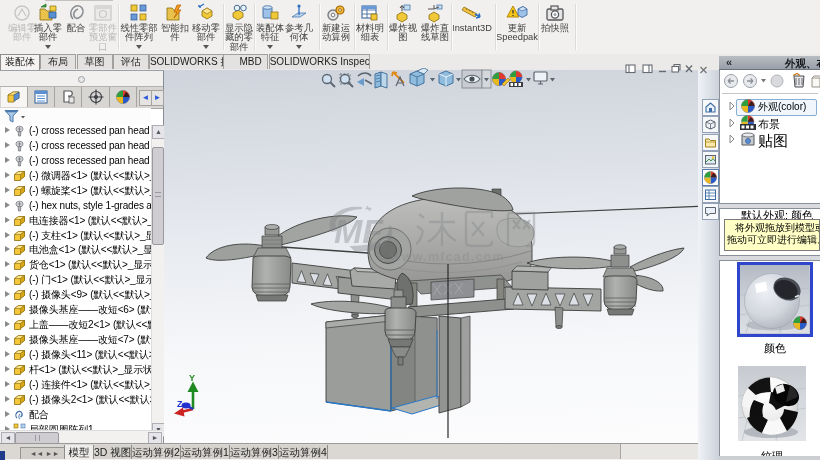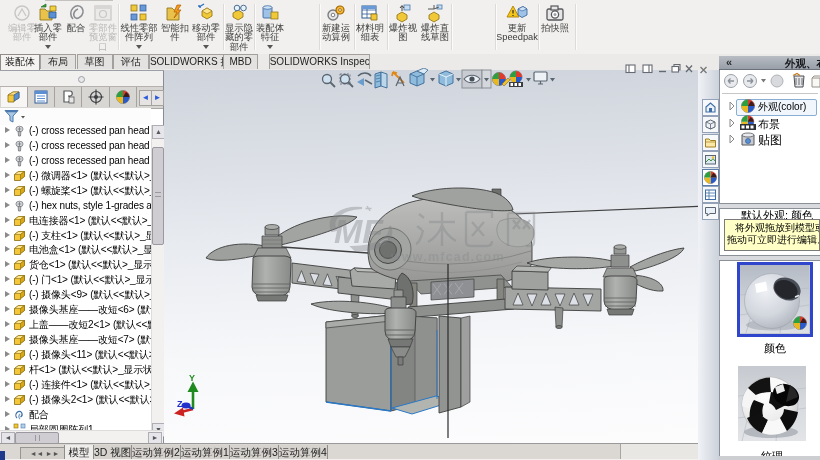--- a/index.html
+++ b/index.html
@@ -127,20 +127,30 @@
       <div class="ri" style="left:244px">
         <svg class="ic" width="20" height="20">
           <rect x="3" y="4" width="9" height="11" rx="1" fill="#9ec2e8" stroke="#2c5a96" stroke-width=".8"></rect>
           <ellipse cx="7.5" cy="4.5" rx="4.5" ry="1.8" fill="#cfe2f4" stroke="#2c5a96" stroke-width=".7"></ellipse>
           <rect x="11" y="9" width="7" height="7" fill="#f0c838" stroke="#8a6d10" stroke-width=".7"></rect>
         </svg>
         <div class="lb">装配体
 特征</div>
         <div class="dd"></div>
       </div>
+      <div class="ri" style="left:273px">
+        <svg class="ic" width="20" height="20">
+          <path d="M3,14 L9,10 L17,10 L11,14 Z" fill="#bcd4ec" stroke="#4a7ab0" stroke-width=".8"></path>
+          <path d="M10,3 L10,12" stroke="#2c6fc0" stroke-width="1.3"></path>
+          <circle cx="10" cy="3" r="1.6" fill="#2c6fc0"></circle>
+        </svg>
+        <div class="lb">参考几
+何体</div>
+        <div class="dd"></div>
+      </div>
       <div class="ri" style="left:344px">
         <svg class="ic" width="20" height="20">
           <rect x="2" y="3" width="14" height="12" fill="#fff" stroke="#2c5a96" stroke-width="1"></rect>
           <path d="M2,7 L16,7 M2,11 L16,11 M7,3 L7,15" stroke="#2c5a96" stroke-width=".8"></path>
           <rect x="2" y="3" width="14" height="3" fill="#6a99d8"></rect>
           <path d="M11,11 L17,11 L17,17 L11,17 Z" fill="#f0c838" stroke="#8a6d10" stroke-width=".8"></path>
         </svg>
         <div class="lb">材料明
 细表</div>
       </div>
@@ -164,20 +174,28 @@
 图</div>
       </div>
       <div class="ri" style="left:409px">
         <svg class="ic" width="20" height="20">
           <path d="M4,12 L9,9 L14,12 L14,16 L9,19 L4,16 Z" fill="#f0c838" stroke="#8a6d10" stroke-width=".8"></path>
           <rect x="12" y="2" width="5" height="4" fill="#c8dcf0" stroke="#4a7ab0" stroke-width=".8"></rect>
           <path d="M3,6 L9,6 L9,2 M9,6 L14,4" fill="none" stroke="#555" stroke-width="1"></path>
         </svg>
         <div class="lb">爆炸直
 线草图</div>
+      </div>
+      <div class="ri" style="left:446px">
+        <svg class="ic" width="22" height="20">
+          <path d="M3,4 L16,11 L14,14 L1,7 Z" fill="#f5c542" stroke="#8a6d10" stroke-width=".8"></path>
+          <path d="M5,5.5 L6,7 M8,7 L9,8.5 M11,8.5 L12,10" stroke="#7a5d08" stroke-width=".8"></path>
+          <path d="M14,11 L19,14 M19,14 L18,10.5 M19,14 L15,15" fill="none" stroke="#2c6fc0" stroke-width="1.6"></path>
+        </svg>
+        <div class="lb">Instant3D</div>
       </div>
       <div class="ri" style="left:491px">
         <svg class="ic" width="22" height="20">
           <path d="M7,3 L13,14 L1,14 Z" fill="#f5c518" stroke="#b08000" stroke-width=".9"></path>
           <path d="M7,7 L7,10.5 M7,12 L7,13" stroke="#3a3a3a" stroke-width="1.3"></path>
           <path d="M12,6 L17,3.5 L21,6 L21,12 L16,14.5 L12,12 Z" fill="#9ec2e8" stroke="#2c5a96" stroke-width=".8"></path>
           <path d="M17,3.5 L21,6 L16,8 L12,6 Z" fill="#cfe2f4" stroke="#2c5a96" stroke-width=".6"></path>
         </svg>
         <div class="lb">更新
 Speedpak</div>
@@ -201,21 +219,21 @@
       <div class="rsep" style="left:494.5px"></div>
       <div class="rsep" style="left:538px"></div>
       <div class="rsep" style="left:575px"></div>
     </div>
     <div id="tabrow">
       <div class="rtab act" style="left:0px;width:38px;">装配体</div>
       <div class="rtab" style="left:40px;width:34px;">布局</div>
       <div class="rtab" style="left:76.5px;width:34px;">草图</div>
       <div class="rtab" style="left:112.7px;width:34px;">评估</div>
       <div class="rtab" style="left:148.9px;width:83px;">SOLIDWORKS 插件</div>
-      <div class="rtab" style="left:223px;width:33px;">MBD</div>
+      <div class="rtab" style="left:223px;width:33px;padding-left:10px;">MBD</div>
       <div class="rtab" style="left:268.7px;width:99px;">SOLIDWORKS Inspection</div>
     </div>
 
 <svg width="0" height="0" style="position:absolute">
       <defs>
 <linearGradient id="gDome" x1="0" y1="0" x2="0" y2="1">
           <stop offset="0" stop-color="#bdbebc"></stop>
           <stop offset=".45" stop-color="#acadab"></stop>
           <stop offset="1" stop-color="#959693"></stop>
         </linearGradient>
@@ -731,21 +749,21 @@
       <rect x="21" y="26" width="16" height="6" fill="#2e3136"></rect>
       <rect x="22.5" y="27.5" width="3" height="3" fill="#fff"></rect>
       <rect x="27" y="27.5" width="3" height="3" fill="#fff"></rect>
       <rect x="31.5" y="27.5" width="3" height="3" fill="#fff"></rect>
       <path d="M23,37 l12,0 l0,10 l-12,0 Z" fill="#c8cace" stroke="#55585c" stroke-width="1"></path>
       <ellipse cx="29" cy="37" rx="6" ry="2" fill="#e8eaee" stroke="#55585c" stroke-width="0.8"></ellipse>
       <circle cx="29" cy="43" r="2.5" fill="#5a8fd4" stroke="#2c5a96" stroke-width="0.7"></circle>
     </svg>
     <div class="ab" style="left:758px;top:100px;font-size:10px;color:#000;white-space:nowrap">外观(color)</div>
     <div class="ab" style="left:758px;top:116.5px;font-size:11px;color:#000;white-space:nowrap">布景</div>
-    <div class="ab" style="left:758px;top:132px;font-size:12px;color:#000;white-space:nowrap">贴图</div>
+    <div class="ab" style="left:758px;top:132px;font-size:15px;color:#000;white-space:nowrap">贴图</div>
     <div class="ab" style="left:719px;top:203px;width:101px;height:4px;background:#d8dade;border-top:1px solid #8a9098;border-bottom:1px solid #8a9098"></div>
     <div class="ab" style="left:741px;top:208px;font-size:11px;color:#000;white-space:nowrap">默认外观: 颜色</div>
     <div class="yellowbox">
       <div style="margin:2px 0 0 10px;white-space:nowrap">将外观拖放到模型或 Fe</div>
       <div style="margin:1px 0 0 2px;white-space:nowrap">拖动可立即进行编辑。预</div>
     </div>
     <div class="ab" style="left:719px;top:255px;width:101px;height:4px;background:#d8dade;border-top:1px solid #8a9098;border-bottom:1px solid #8a9098"></div>
     <div class="ab" style="left:737px;top:262px;width:76px;height:75px;border:3.5px solid #2f45cc;box-sizing:border-box;background:#c4c9d1"><svg width="69" height="68">
         <defs>
           <linearGradient id="gt1" x1="0" y1="0" x2="0" y2="1">

